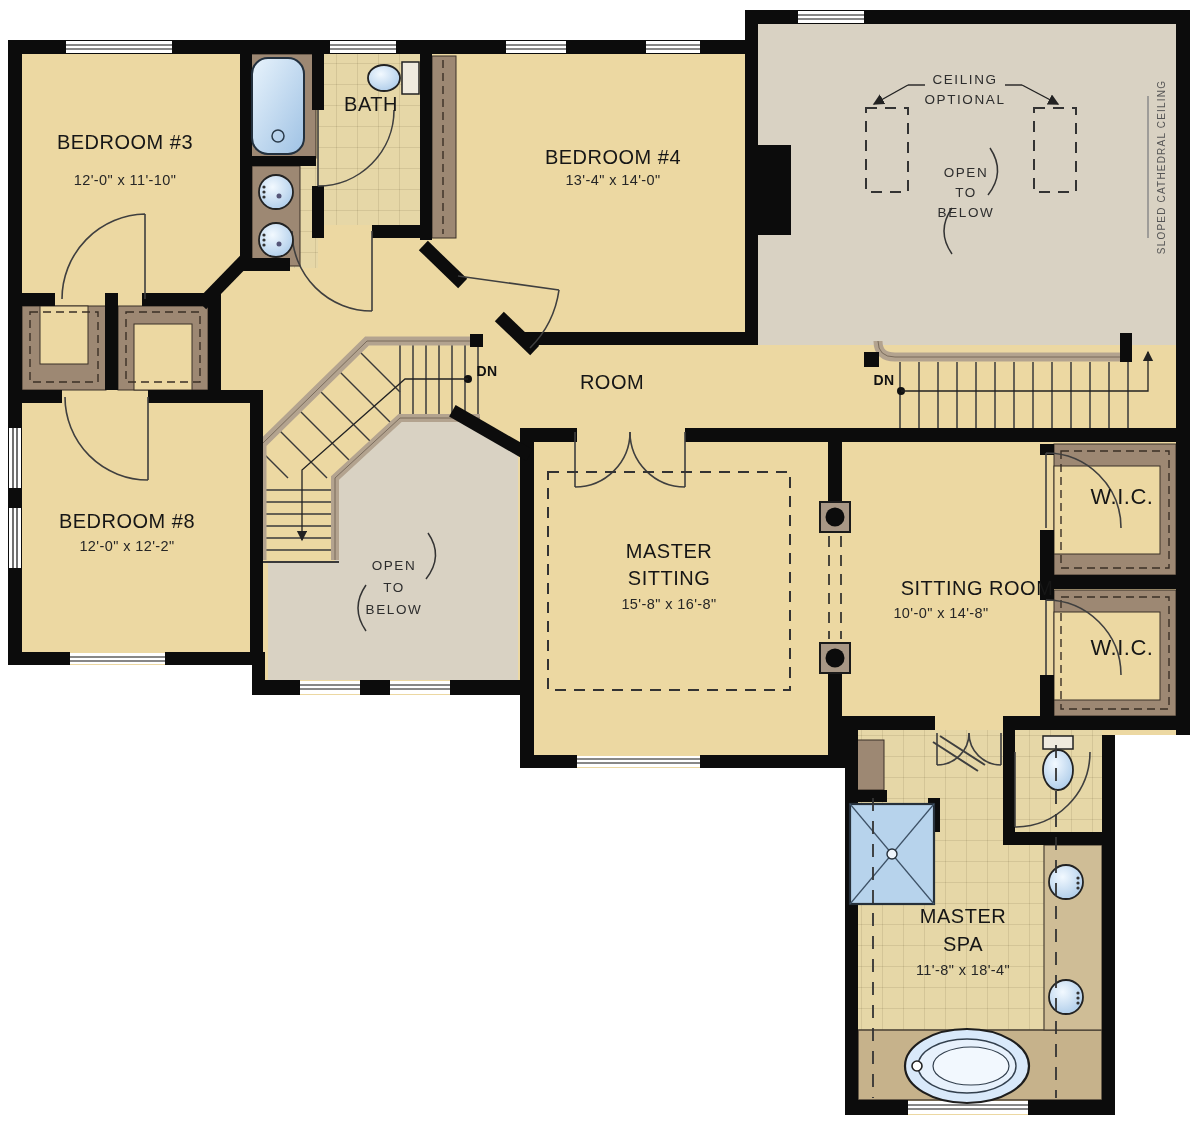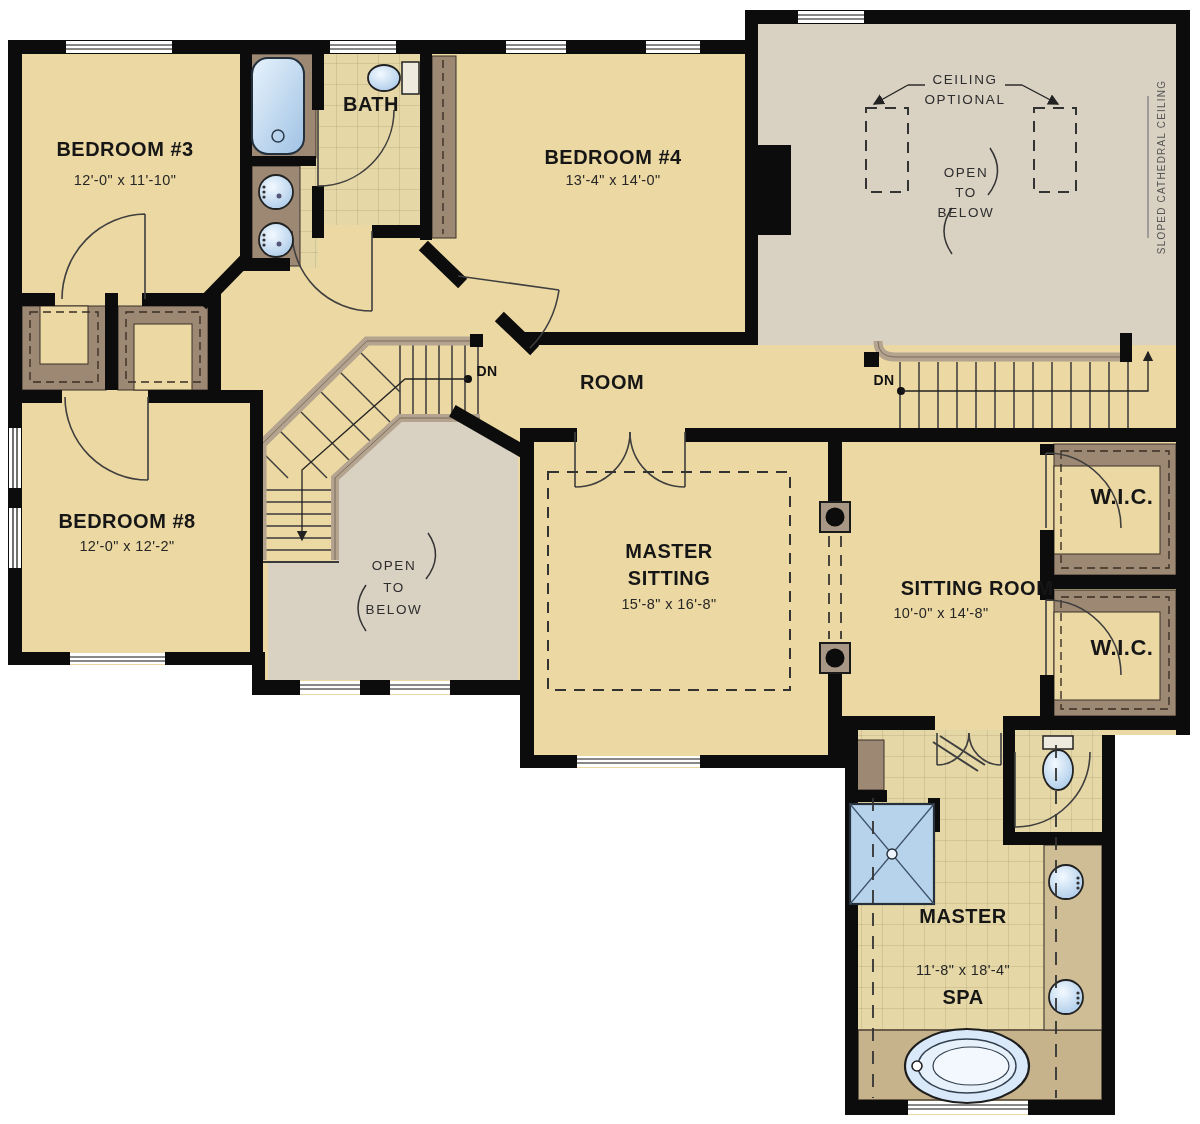--- a/index.html
+++ b/index.html
@@ -1,20 +1,20 @@
 <!DOCTYPE html>
 <html><head>
 <meta charset="utf-8">
 <style>
   html,body{margin:0;padding:0;background:#fff;}
   #plan{position:relative;width:1200px;height:1124px;background:#ffffff;overflow:hidden;
         font-family:"Liberation Sans",sans-serif;}
   #plan svg{position:absolute;left:0;top:0;}
   .lbl{position:absolute;transform:translate(-50%,-50%);white-space:nowrap;z-index:5;}
-  .room-t{font-weight:bold;font-size:20px;color:#161616;letter-spacing:.5px;}
+  .room-t{font-weight:normal;font-size:20px;color:#161616;letter-spacing:.5px;}
   .room-t.sm{font-size:22px;}
   .room-d{font-size:14.5px;color:#262626;letter-spacing:.4px;}
   .ann{font-size:13.5px;color:#2d2d2d;letter-spacing:1.6px;}
   .dn{font-weight:bold;font-size:14px;color:#111;letter-spacing:.5px;}
   .vert{transform:translate(-50%,-50%) rotate(-90deg);font-size:10px;color:#555;letter-spacing:1.2px;}
 </style>
 </head>
 <body>
 
 <div id="plan">
@@ -323,21 +323,21 @@
   </g>
   <g stroke="#333" stroke-width="1.5" fill="none">
     <path d="M990,148 q16,24 -2,47"></path>
         <path d="M952,208 q-16,23 0,46"></path>
     <path d="M428,533 q16,23 -2,46"></path>
         <path d="M366,585 q-16,23 0,46"></path>
   </g>
   <line x1="1148" y1="96" x2="1148" y2="238" stroke="#8a8a8a" stroke-width="1.5"></line>
 </svg>
 
-  <div class="lbl room-t" style="left:125px;top:149px">BEDROOM #3</div>
+  <div class="lbl room-t" style="left:125px;top:142px">BEDROOM #3</div>
   <div class="lbl room-d" style="left:125px;top:180px">12'-0" x 11'-10"</div>
 
   <div class="lbl room-t" style="left:371px;top:104px">BATH</div>
 
   <div class="lbl room-t" style="left:613px;top:157px">BEDROOM #4</div>
   <div class="lbl room-d" style="left:613px;top:180px">13'-4" x 14'-0"</div>
 
   <div class="lbl room-t" style="left:127px;top:521px">BEDROOM #8</div>
   <div class="lbl room-d" style="left:127px;top:546px">12'-0" x 12'-2"</div>
 
@@ -347,21 +347,21 @@
   <div class="lbl room-t" style="left:669px;top:578px">SITTING</div>
   <div class="lbl room-d" style="left:669px;top:604px">15'-8" x 16'-8"</div>
 
   <div class="lbl room-t" style="left:977px;top:588px">SITTING ROOM</div>
   <div class="lbl room-d" style="left:941px;top:613px">10'-0" x 14'-8"</div>
 
   <div class="lbl room-t sm" style="left:1122px;top:497px">W.I.C.</div>
   <div class="lbl room-t sm" style="left:1122px;top:648px">W.I.C.</div>
 
   <div class="lbl room-t" style="left:963px;top:916px">MASTER</div>
-  <div class="lbl room-t" style="left:963px;top:997px">SPA</div>
+  <div class="lbl room-t" style="left:963px;top:944px">SPA</div>
   <div class="lbl room-d" style="left:963px;top:970px">11'-8" x 18'-4"</div>
 
   <div class="lbl ann" style="left:965px;top:79px">CEILING</div>
   <div class="lbl ann" style="left:965px;top:99px">OPTIONAL</div>
 
   <div class="lbl ann" style="left:966px;top:172px">OPEN</div>
   <div class="lbl ann" style="left:966px;top:192px">TO</div>
   <div class="lbl ann" style="left:966px;top:212px">BELOW</div>
 
   <div class="lbl ann" style="left:394px;top:565px">OPEN</div>

